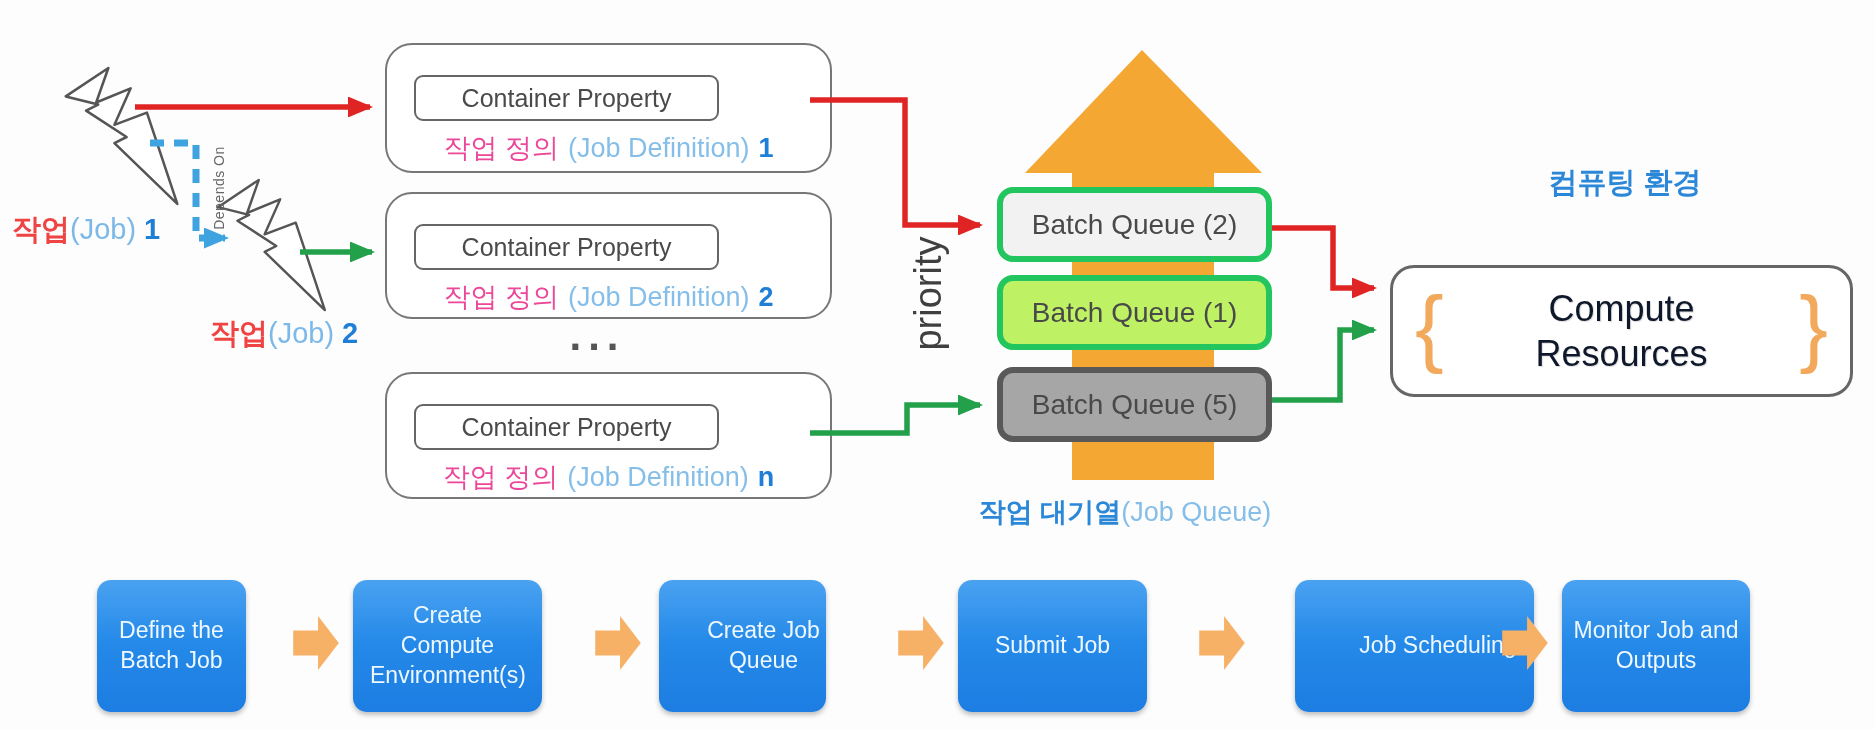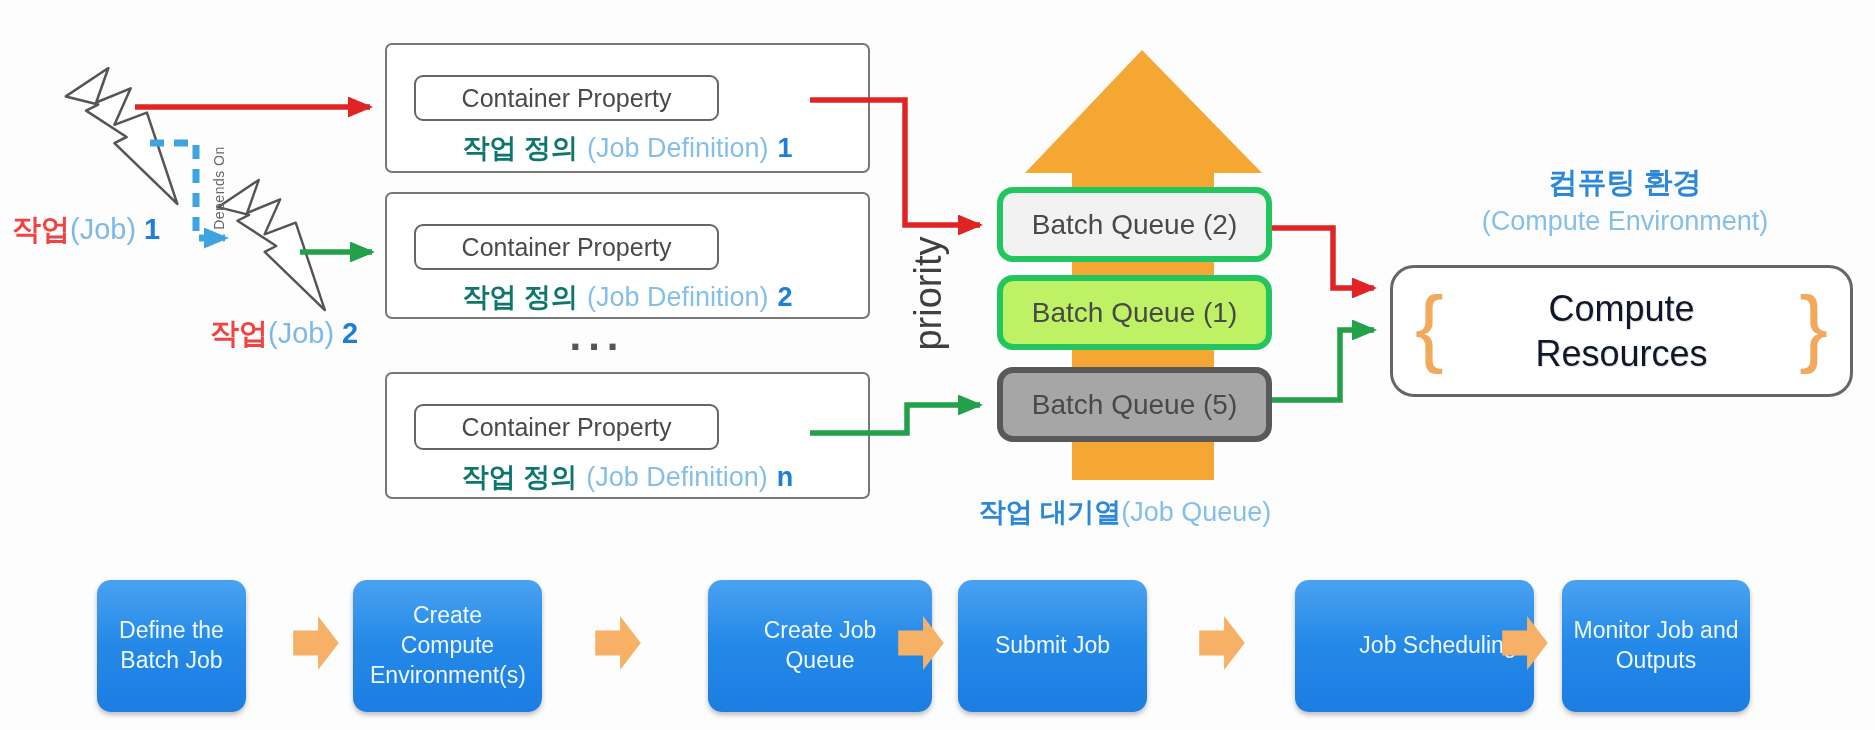--- a/index.html
+++ b/index.html
@@ -12,26 +12,26 @@
   
   .job-label{font-size:29px;white-space:nowrap;}
   .job-label .ko{font-weight:bold;color:#ef4444;}
   .job-label .en{color:#7db9e8;}
   .job-label .num{font-weight:bold;color:#1f7fd6;margin-left:8px;}
 
   .depends-label{width:130px;text-align:center;font-size:14px;color:#666;
     transform:rotate(-90deg);transform-origin:center;letter-spacing:.5px;}
 
   
-  .jd-card{left:385px;width:485px;background:#fff;border:2px solid #777;border-radius:7px;
+  .jd-card{left:385px;width:447px;background:#fff;border:2px solid #777;border-radius:27px;
     box-sizing:border-box;z-index:2;}
   .jd-inner{margin:30px auto 0 27px;width:305px;height:46px;border:2px solid #666;border-radius:9px;
     display:flex;align-items:center;justify-content:center;font-size:25px;color:#4a4a4a;box-sizing:border-box;}
   .jd-label{margin-top:9px;text-align:center;font-size:27px;white-space:nowrap;}
-  .jd-label .ko{font-weight:bold;color:#0f766e;}
+  .jd-label .ko{font-weight:normal;color:#ec4899;}
   .jd-label .en{color:#85bfe9;margin-left:9px;}
   .jd-label .num{font-weight:bold;color:#1f7fd6;margin-left:9px;}
 
   .ellipsis{left:385px;width:425px;top:312px;text-align:center;font-size:42px;font-weight:bold;
     color:#555;letter-spacing:7px;z-index:2;}
 
   
   .queue-box{left:997px;width:275px;height:75px;border:6px solid #22c55e;border-radius:16px;
     display:flex;align-items:center;justify-content:center;font-size:28px;color:#494949;
     box-sizing:border-box;z-index:2;}
@@ -135,21 +135,20 @@
   <div class="abs queue-box q0">
     <span>Batch Queue (5)</span>
   </div>
 
   <div class="abs queue-caption">
     <span class="ko">작업 대기열</span><span class="en">(Job Queue)</span>
   </div>
 
   <div class="abs ce-caption">
     <span class="ko">컴퓨팅 환경</span>
-    <span class="en">(Compute Environment)</span>
   </div>
 
   <div class="abs cr-box">
     <span class="brace">{</span>
     <div class="cr-text">Compute Resources</div>
     <span class="brace">}</span>
   </div>
 
   <svg class="layer top" width="1875" height="730" viewBox="0 0 1875 730">
     <defs>
@@ -179,21 +178,21 @@
     <polygon points="0,16 24,16 24,2 44,28 24,54 24,40 0,40" fill="#f7b166"></polygon>
   </svg>
 
   <div class="abs wf-box" style="left:353px;width:189px;">
     <div class="txt" style="max-width:155px;">Create Compute Environment(s)</div>
   </div>
   <svg class="abs wf-arrow" style="left:595px;" viewBox="0 0 44 56">
     <polygon points="0,16 24,16 24,2 44,28 24,54 24,40 0,40" fill="#f7b166"></polygon>
   </svg>
 
-  <div class="abs wf-box" style="left:708px;width:224px;">
+  <div class="abs wf-box" style="left:659px;width:167px;justify-content:flex-end;">
     <div class="txt" style="max-width:125px;">Create Job Queue</div>
   </div>
   <svg class="abs wf-arrow" style="left:898px;" viewBox="0 0 44 56">
     <polygon points="0,16 24,16 24,2 44,28 24,54 24,40 0,40" fill="#f7b166"></polygon>
   </svg>
 
   <div class="abs wf-box" style="left:958px;width:189px;">
     <div class="txt" style="max-width:150px;">Submit Job</div>
   </div>
   <svg class="abs wf-arrow" style="left:1199px;" viewBox="0 0 44 56">

